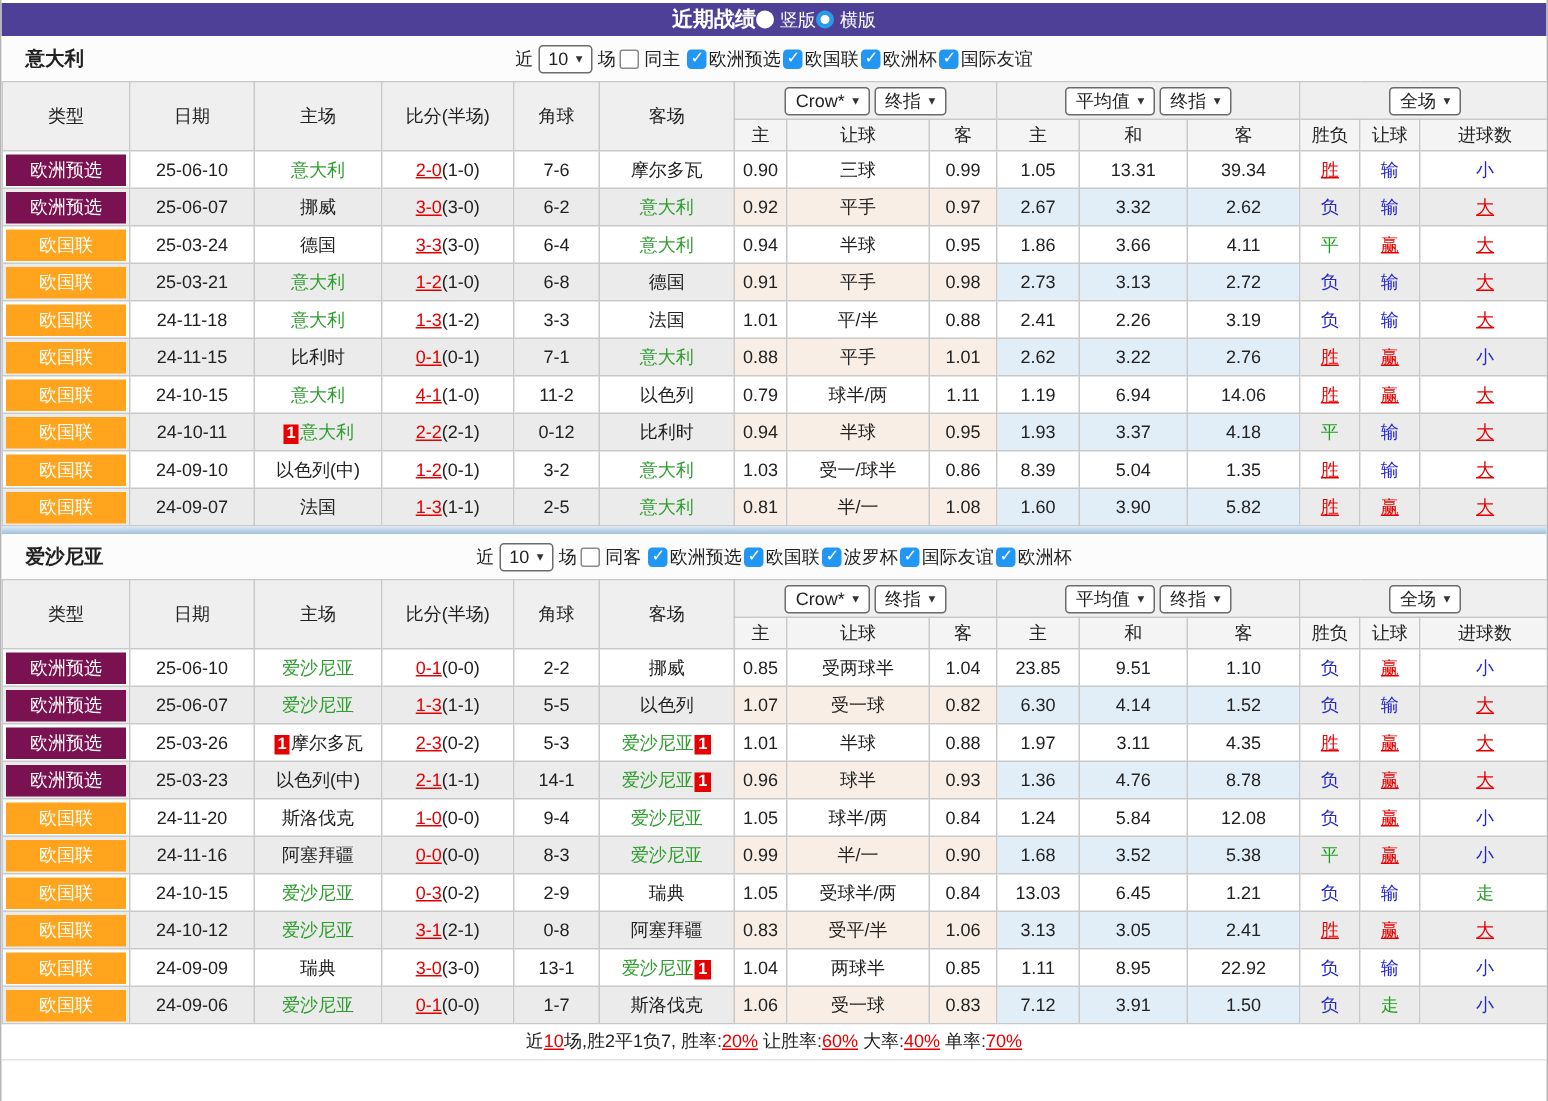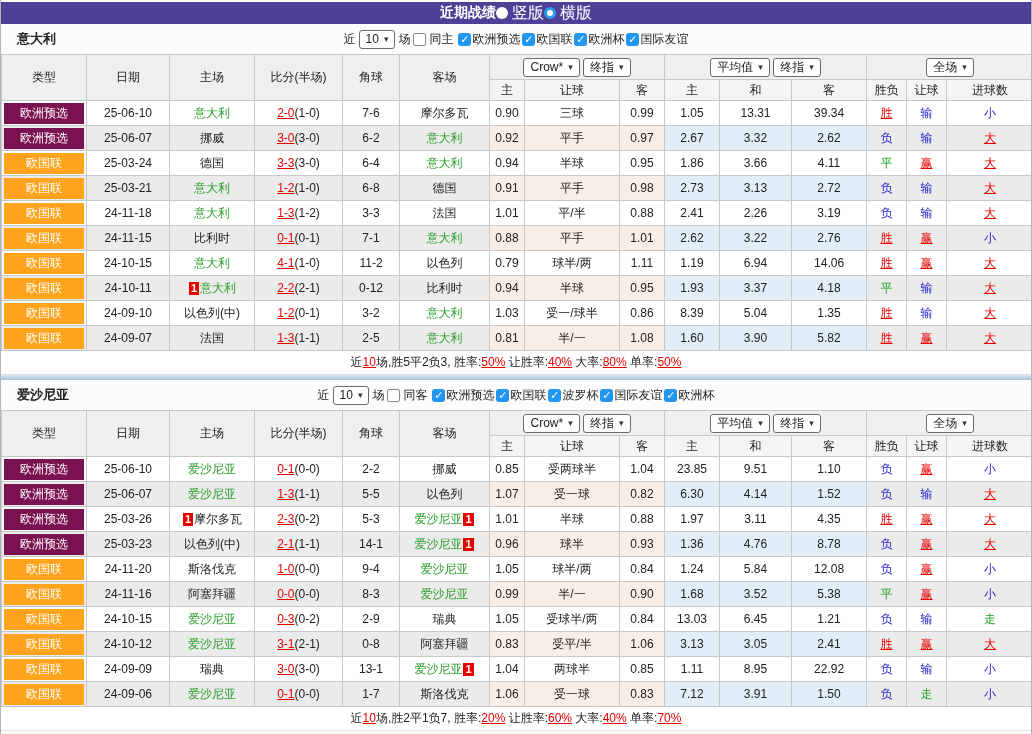--- a/index.html
+++ b/index.html
@@ -1,20 +1,20 @@
 <!DOCTYPE html>
 <html><head>
 <meta charset="utf-8">
 <style>
   html,body{margin:0;padding:0;background:#fff;}
   .wrap{width:1032px;height:734px;box-sizing:border-box;border-left:1px solid #b5b5b5;border-right:1px solid #b5b5b5;
         font-family:"Liberation Sans","DejaVu Sans",sans-serif;font-size:12px;color:#222;padding-top:2px;overflow:hidden;}
   .titlebar{height:22px;background:#4e4097;color:#fff;display:flex;align-items:center;justify-content:center;}
   .titlebar .t{font-weight:bold;font-size:14px;}
-  .radio-lab{display:inline-flex;align-items:center;gap:4px;font-size:16px;cursor:pointer;}
+  .radio-lab{display:inline-flex;align-items:center;gap:4px;font-size:12px;cursor:pointer;}
   .rv{width:12px;height:12px;border-radius:50%;background:#fff;display:inline-block;}
   .rh{width:12px;height:12px;border-radius:50%;background:#fff;border:3px solid #2a9bea;box-sizing:border-box;display:inline-block;}
   .filter-row{display:grid;grid-template-columns:1fr auto 1fr;align-items:center;height:30px;background:#fcfcfc;}
   .team{font-weight:bold;font-size:13px;padding-left:16px;white-space:nowrap;}
   .filters{display:flex;align-items:center;gap:3px;white-space:nowrap;}
   .sel{display:inline-flex;align-items:center;gap:5px;border:1px solid #6b6b6b;border-radius:3px;background:#fff;
        padding:1px 6px;line-height:15px;cursor:pointer;}
   .chev{font-size:9px;color:#333;}
   .cb{display:inline-block;width:13px;height:13px;box-sizing:border-box;vertical-align:-2px;}
   .cb.off{background:#fff;border:1px solid #8a8a8a;border-radius:2px;}
@@ -339,21 +339,20 @@
       <td class="o">1.08</td>
       <td class="a">1.60</td>
       <td class="a">3.90</td>
       <td class="a">5.82</td>
       <td><span class="c-r">胜</span></td>
       <td><span class="c-r">赢</span></td>
       <td><span class="c-r">大</span></td>
     </tr>
         </tbody>
     </table>
-    <div class="summary"><span class="">近</span><span class="c-r">10</span><span class="">场,胜5平2负3, 胜率:</span><span class="c-r">50%</span><span class=""> 让胜率:</span><span class="c-r">40%</span><span class=""> 大率:</span><span class="c-r">80%</span><span class=""> 单率:</span><span class="c-r">50%</span></div>
   </div>
 
   <div class="divider"></div>
 
   <div class="section">
     <div class="filter-row">
       <div class="team">爱沙尼亚</div>
       <div class="filters">
         <span>近</span>
         <span class="sel">

